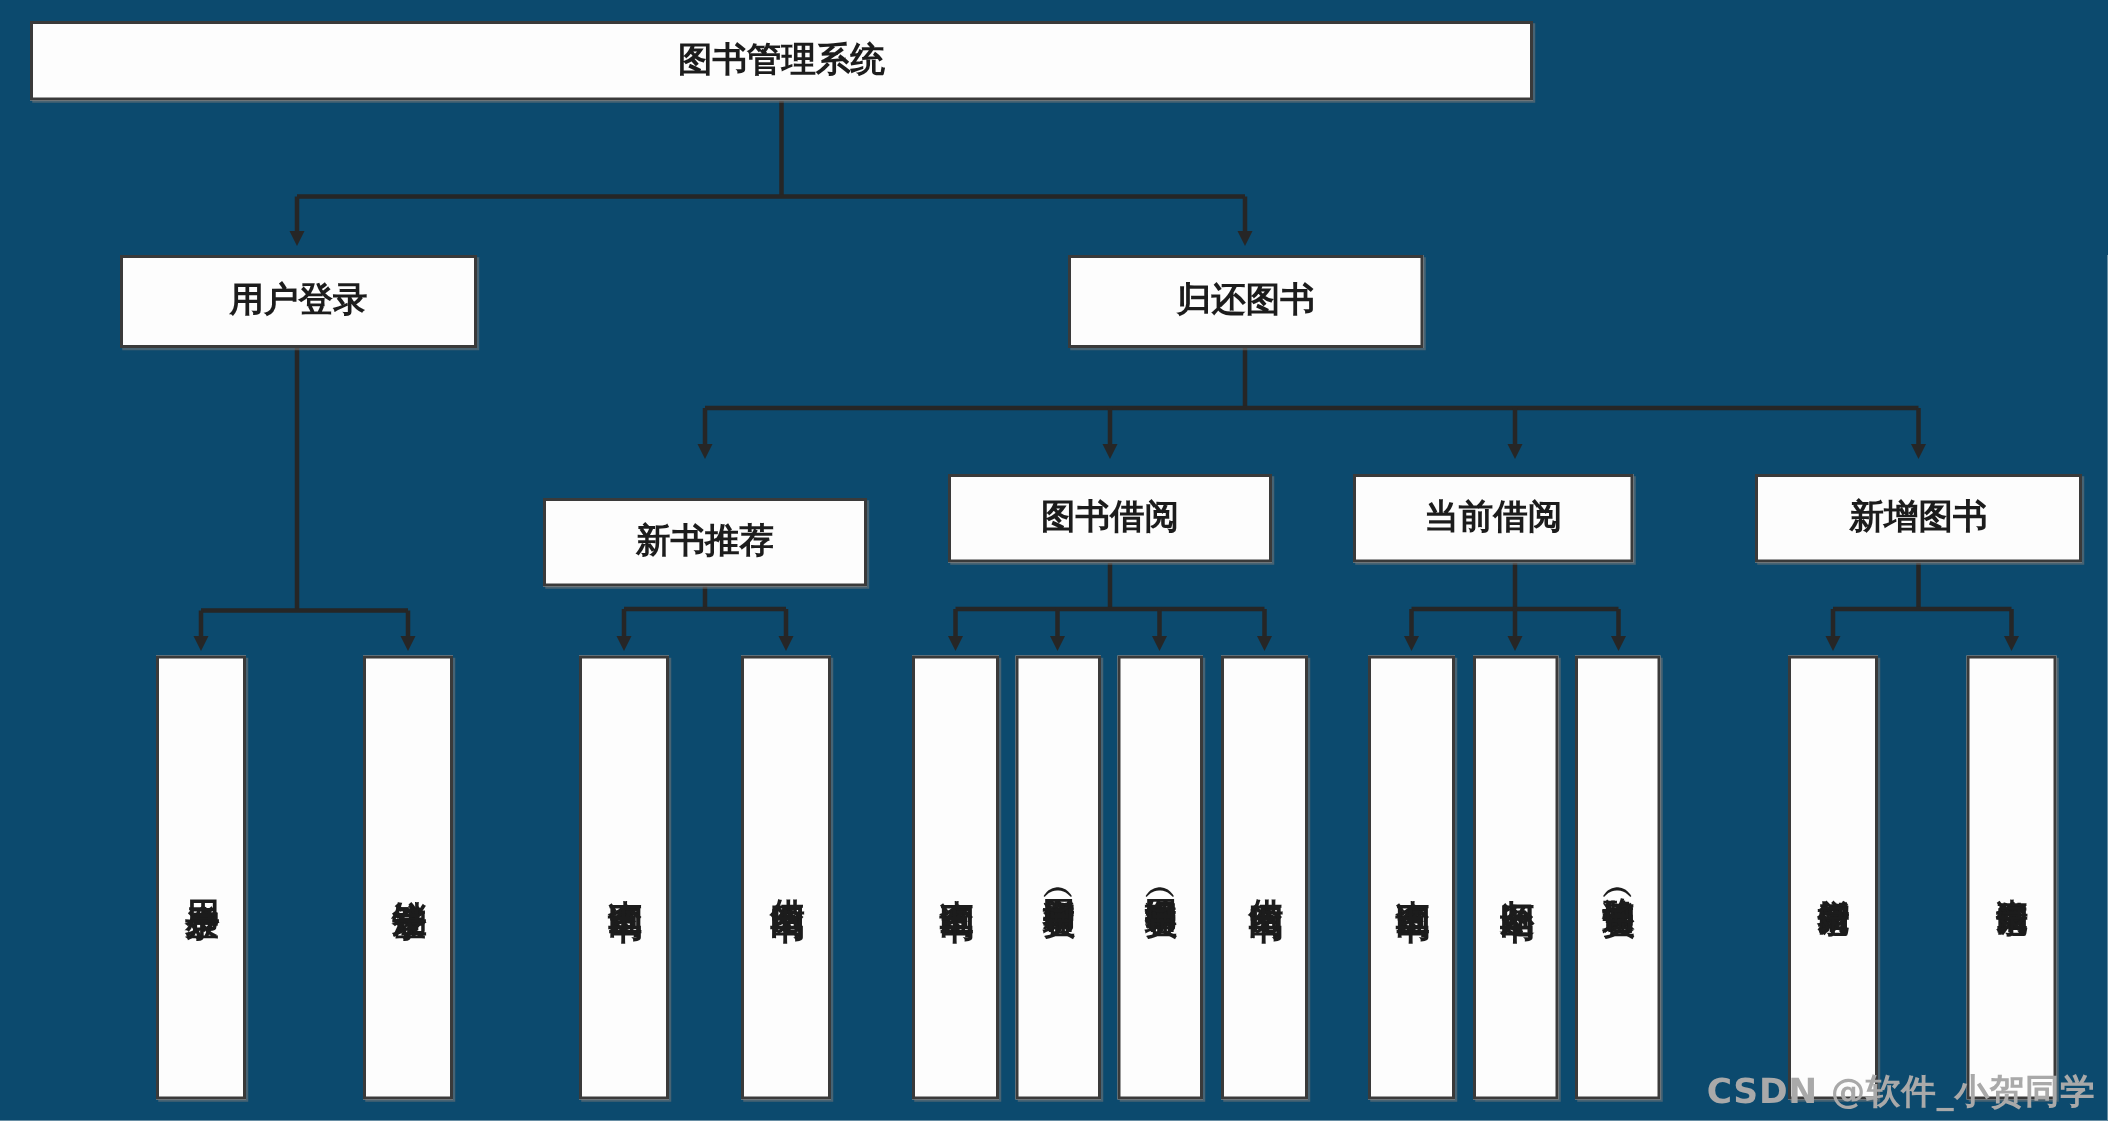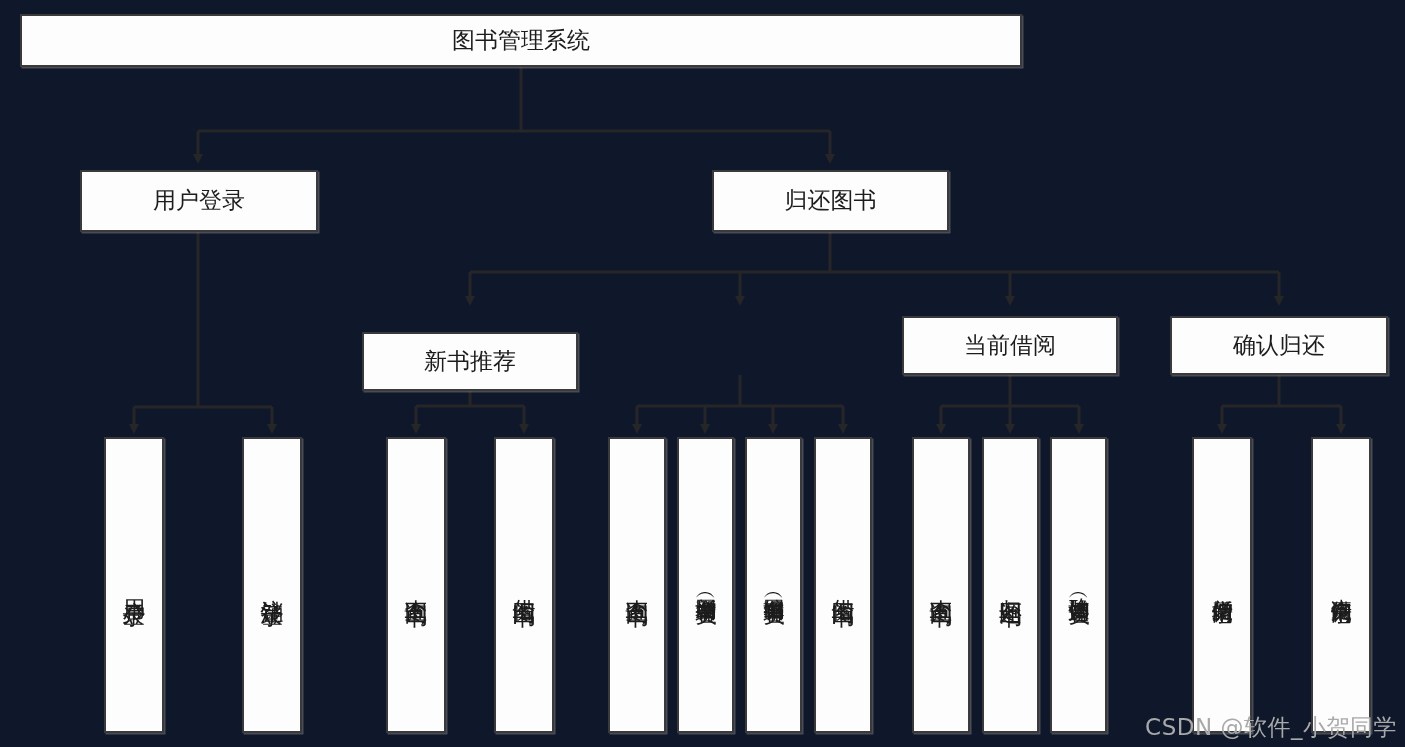--- a/index.html
+++ b/index.html
@@ -10,21 +10,22 @@
   body {
     width: 1405px;
     height: 747px;
     font-family: "DejaVu Sans", "Liberation Sans", sans-serif;
     overflow: hidden;
   }
   #diagram-root {
     position: relative;
     width: 1405px;
     height: 747px;
-    background: #0f172a;
+    background: #0c4a6e;
+    font-weight: bold;
   }
   svg.edges {
     position: absolute;
     left: 0;
     top: 0;
     width: 1405px;
     height: 747px;
     pointer-events: none;
   }
   .node {
@@ -137,25 +138,28 @@
   <div class="node horizontal" style="left:80px; top:170px; width:238px; height:62px;">
     <span class="label">用户登录</span>
   </div>
   <div class="node horizontal" style="left:712px; top:170px; width:237px; height:62px;">
     <span class="label">归还图书</span>
   </div>
 
   <div class="node horizontal" style="left:362px; top:332px; width:216px; height:59px;">
     <span class="label">新书推荐</span>
   </div>
-  <div class="node horizontal" style="left:902px; top:316px; width:216px; height:59px;">
+  <div class="node horizontal" style="left:632px; top:316px; width:216px; height:59px;">
+    <span class="label">图书借阅</span>
+  </div>
+  <div class="node horizontal" style="left:902px; top:316px; width:187px; height:59px;">
     <span class="label">当前借阅</span>
   </div>
   <div class="node horizontal" style="left:1170px; top:316px; width:218px; height:59px;">
-    <span class="label">确认归还</span>
+    <span class="label">新增图书</span>
   </div>
 
   <div class="node vertical" style="left:104px; top:437px; width:60px; height:296px;">
     <span class="label">用户登录</span>
   </div>
   <div class="node vertical" style="left:242px; top:437px; width:60px; height:296px;">
     <span class="label">注销登录</span>
   </div>
 
   <div class="node vertical" style="left:386px; top:437px; width:60px; height:296px;">

